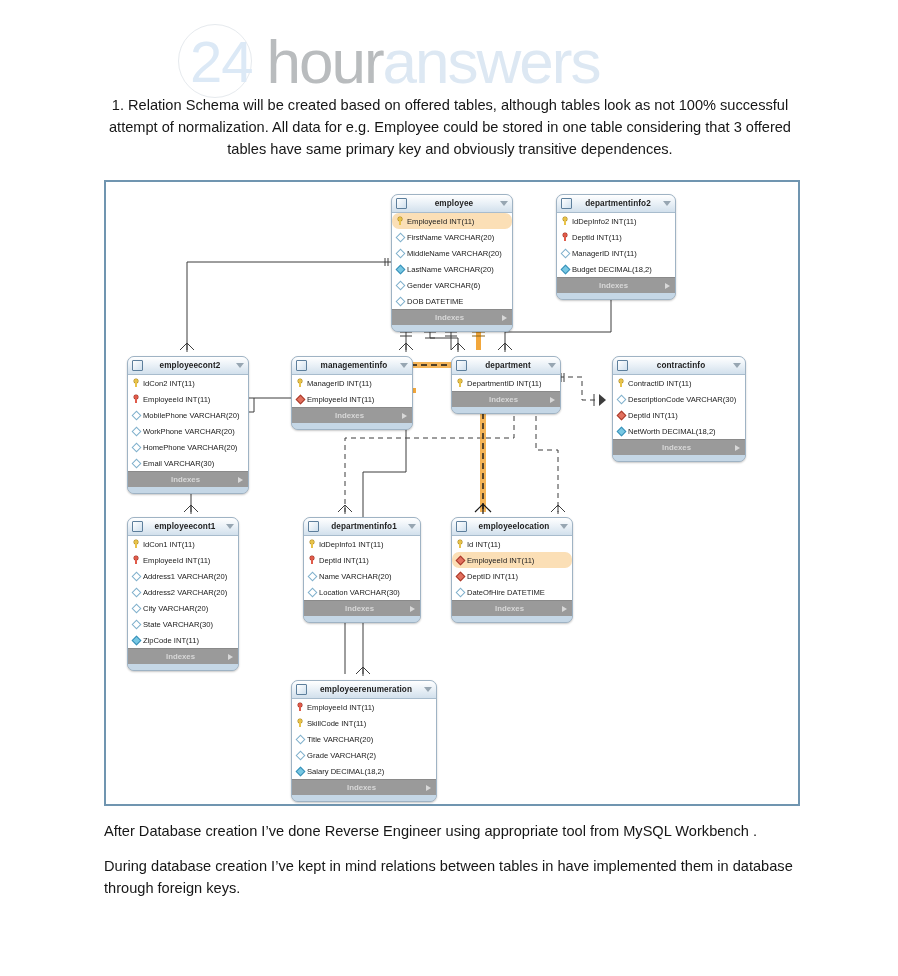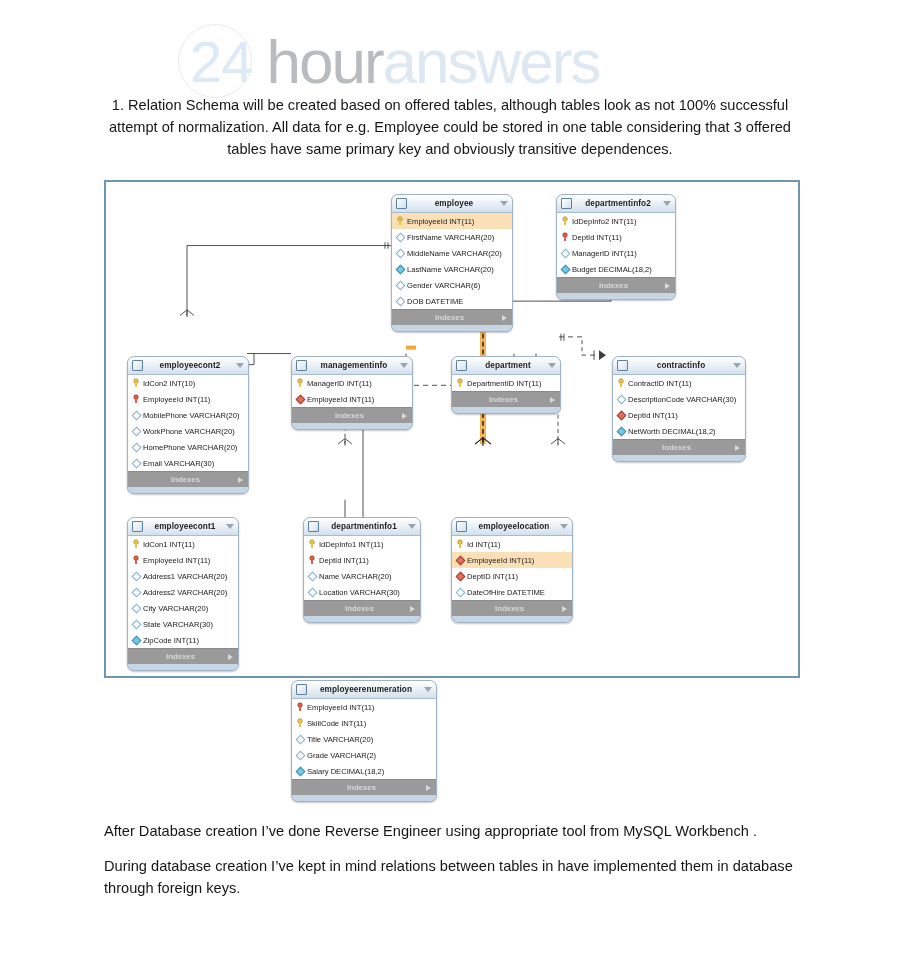--- a/index.html
+++ b/index.html
@@ -38,21 +38,21 @@
     position:absolute; left:104px; width:692px;
     font-size:14.6px; line-height:1.52; color:#161616;
     font-family:"Liberation Sans",sans-serif;
   }
   #para-intro{ top:94px;text-align:center; }
   #para-after{ top:820px; }
   #para-during{ top:855px; }
   
   #diagram{
     position:absolute; left:104px; top:180px;
-    width:696px; height:498px;
+    width:696px; height:626px;
     border:2px solid #7095b0;
     background:#ffffff;
     box-sizing:border-box;
   }
   #canvas{position:absolute;inset:0;}
   svg.links{position:absolute;left:0;top:0;width:100%;height:100%;}
   
   .tbl{
     position:absolute;
     border:1px solid #9fb3c4;
@@ -78,21 +78,21 @@
     font-size:8.2px;font-weight:bold;color:#1d1d1d;white-space:nowrap;
     flex:1 1 auto;text-align:center;letter-spacing:.1px;
   }
   .hdr-caret{
     width:0;height:0;border-left:4px solid transparent;border-right:4px solid transparent;
     border-top:5px solid #97a6b2;margin-left:3px;flex:0 0 auto;
   }
   .cols{background:#ffffff;}
   .col{
     height:16px;display:flex;align-items:center;padding-left:4px;
-    font-size:7.6px;color:#202020;white-space:nowrap;
+    font-size:7.6px;color:#202020;white-space:nowrap;border-radius:7px;
   }
   .col.hl{background:#fbdfb6;}
   .ic{width:8px;height:8px;margin-right:3px;flex:0 0 auto;position:relative;}
   
   .ic.pk::before{
     content:"";position:absolute;left:2px;top:0;width:4px;height:4px;border-radius:50%;
     background:#e8c34a;box-shadow:0 0 0 .5px #a9821b;
   }
   .ic.pk::after{
     content:"";position:absolute;left:3px;top:3px;width:1.6px;height:5px;background:#e8c34a;
@@ -282,21 +282,21 @@
         </div>
         <div class="tbl" style="left: 21px; top: 174px; width: 120px;">
           <div class="tbl-hdr">
             <span class="hdr-ico"></span>
             <span class="hdr-name">employeecont2</span>
             <span class="hdr-caret"></span>
           </div>
           <div class="cols">
             <div class="col">
               <span class="ic pk"></span>
-              <span>IdCon2 INT(10)</span>
+              <span>IdCon2 INT(11)</span>
             </div>
             <div class="col">
               <span class="ic fk"></span>
               <span>EmployeeId INT(11)</span>
             </div>
             <div class="col">
               <span class="ic dia"></span>
               <span>MobilePhone VARCHAR(20)</span>
             </div>
             <div class="col">

